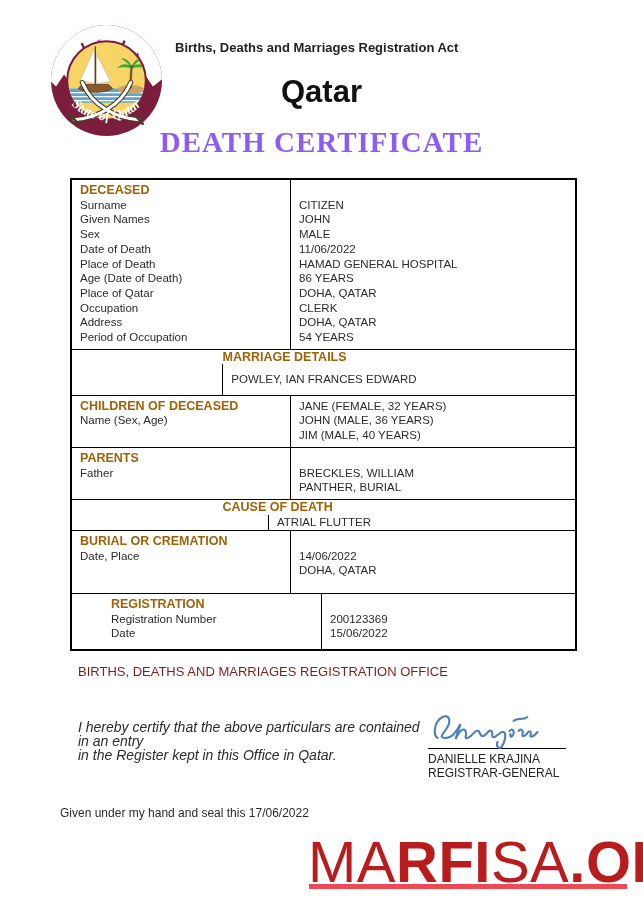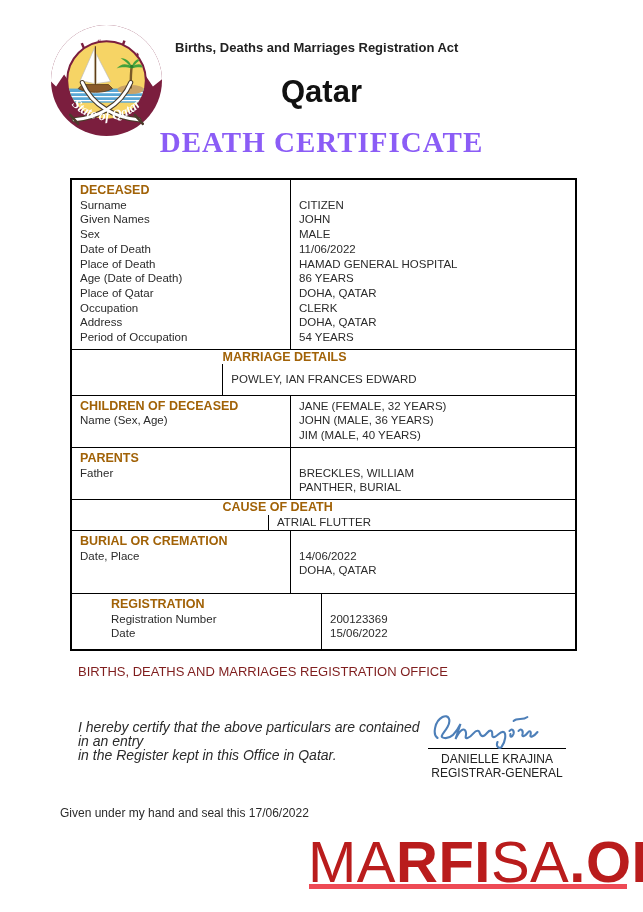--- a/index.html
+++ b/index.html
@@ -54,21 +54,21 @@
     font-size:13px;font-weight:normal;color:#7f1d1d;
   }
   .certify{
     position:absolute;left:78px;top:720px;width:350px;
     font-size:14px;line-height:14px;font-style:italic;
   }
   .issued{
     position:absolute;left:60px;top:806px;
     font-size:12px;
   }
-  #sig-block{position:absolute;left:428px;top:706px;width:138px;text-align:center;}
+  #sig-block{position:absolute;left:428px;top:706px;width:138px;text-align:left;}
   #sig-svg{display:block;width:138px;height:44px;}
   .sig-line{border-top:1.5px solid #000;margin-top:-2px;}
   .sig-name{font-size:12px;margin-top:3px;color:#222;}
   .sig-title{font-size:12px;color:#222;}
   
   #watermark{
     position:absolute;left:308px;top:838px;width:320px;
     text-align:left;line-height:48px;
     font-size:58px;letter-spacing:0.5px;
     color:#b91c1c;white-space:nowrap;

